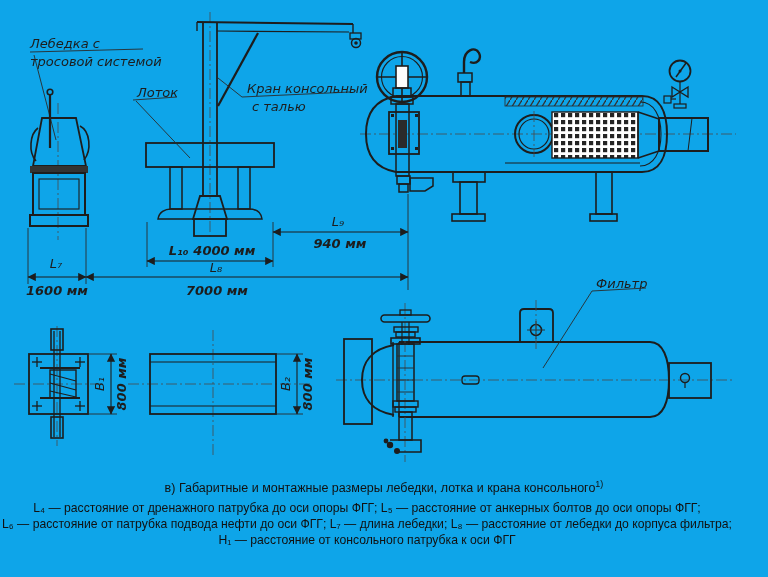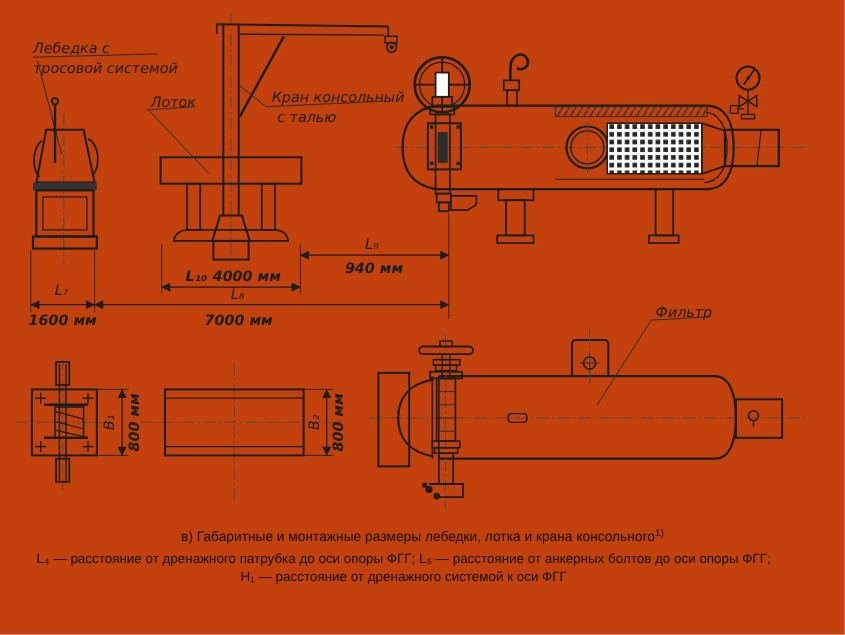--- a/index.html
+++ b/index.html
@@ -1,16 +1,16 @@
 <!DOCTYPE html>
 <html><head>
 <meta charset="utf-8">
 <style>
   html,body{margin:0;padding:0;background:#e8e8e8;}
-  #page{position:relative;width:768px;height:577px;background:#c2410c;overflow:hidden;
+  #page{position:relative;width:768px;height:577px;background:#0ea5e9;overflow:hidden;
         font-family:"Liberation Sans",sans-serif;color:#161616;}
   svg{position:absolute;left:0;top:0;}
   .stroke{stroke:#1d1d1d;fill:none;}
   .lbl{font:italic 13px "DejaVu Sans",sans-serif;fill:#1d1d1d;}
   .dimlbl{font:italic 13px "DejaVu Sans",sans-serif;fill:#1d1d1d;}
   .dimval{font:italic bold 13px "DejaVu Sans",sans-serif;fill:#1d1d1d;}
   .cl{stroke:#4a4a4a;stroke-width:.8;stroke-dasharray:11 3 2 3;fill:none;}
   .thin{stroke:#2a2a2a;stroke-width:.9;fill:none;}
   #caption{position:absolute;left:0;top:479px;width:768px;text-align:center;
            font-size:12.5px;color:#111;}
@@ -288,16 +288,17 @@
     <text class="lbl" x="596" y="288">Фильтр</text>
     <line class="thin" x1="592" y1="291" x2="646" y2="288"></line>
     <line class="thin" x1="592" y1="291" x2="543" y2="368"></line>
   </g>
 </svg>
 
 <div id="caption"><span>в) Габаритные и монтажные размеры лебедки, лотка и крана консольного</span><sup>1)</sup></div>
 
 <div id="legend">
   <div>L₄ — расстояние от дренажного патрубка до оси опоры ФГГ; L₅ — расстояние от анкерных болтов до оси опоры ФГГ;</div>
-  <div>H₁ — расстояние от дренажного системой к оси ФГГ</div>
+  <div>L₆ — расстояние от патрубка подвода нефти до оси ФГГ; L₇ — длина лебедки; L₈ — расстояние от лебедки до корпуса фильтра;</div>
+  <div>H₁ — расстояние от консольного патрубка к оси ФГГ</div>
 </div>
 
 </div>
 
 </body></html>

